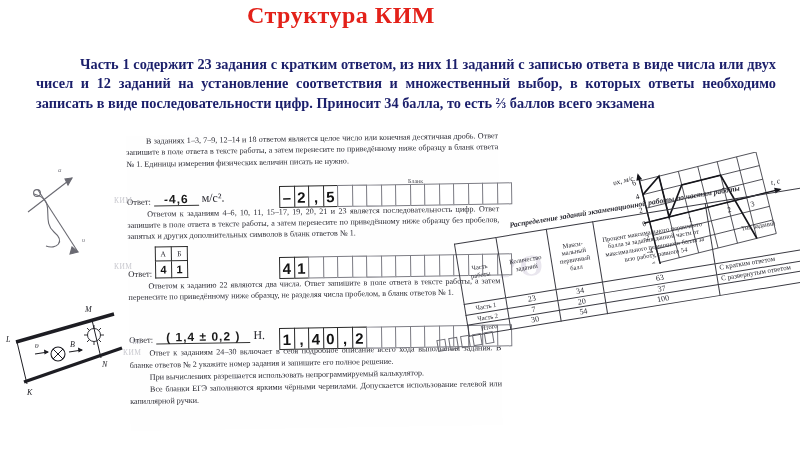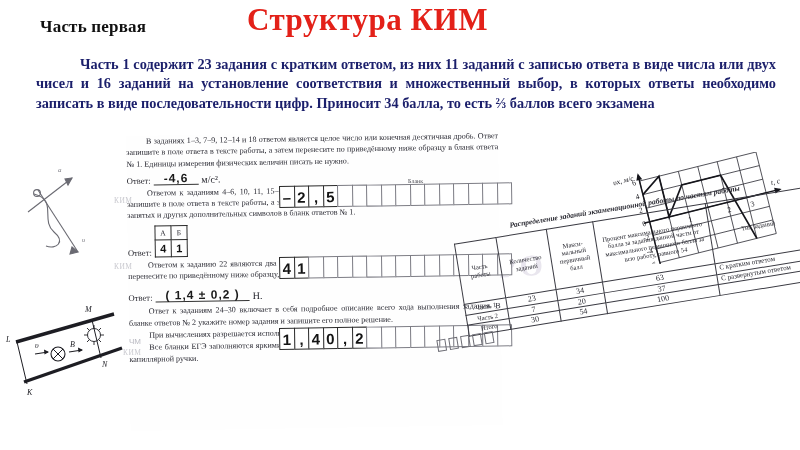--- a/index.html
+++ b/index.html
@@ -14,21 +14,21 @@
   
   .hdr-part{
     position:absolute;left:40px;top:17px;
     font-family:"Liberation Serif", serif;
     font-weight:bold;font-size:17px;color:#111;
     letter-spacing:.2px;white-space:nowrap;
   }
   .hdr-title{
     position:absolute;left:247px;top:2px;
     font-family:"Liberation Serif", serif;
-    font-weight:bold;font-size:31px;color:#e32119;
+    font-weight:bold;font-size:24px;color:#e32119;
     white-space:nowrap;letter-spacing:.5px;
   }
 
   
   .intro{
     position:absolute;left:36px;top:55px;width:740px;
     font-family:"Liberation Serif", serif;
     font-weight:bold;font-size:14.3px;line-height:19.4px;
     color:#1b1f6b;text-align:justify;text-indent:44px;
   }
@@ -49,21 +49,21 @@
   .sheet p.ind{text-indent:20px;}
 
   .ans-line{display:flex;align-items:flex-end;gap:3px;margin:3px 0 2px 0;}
   .ans-lbl{font-size:8.6px;color:#24242c;font-family:"Liberation Serif",serif;text-align:center;}
   .ans-hand{
     font-family:"Liberation Sans", sans-serif;
     font-size:12px;font-weight:bold;color:#1a1a1a;
     border-bottom:1px solid #333;padding:0 10px 0 10px;
     letter-spacing:1px;line-height:12px;
   }
-  .ans-unit{font-size:10px;color:#24242c;}
+  .ans-unit{font-size:12px;color:#24242c;margin-top:19px;}
 
   
   .ab-table{border-collapse:collapse;margin:1px 0 0 0;}
   .ab-table td{
     border:1px solid #2b2b2b;width:13px;height:11px;text-align:center;
     font-family:"Liberation Serif",serif;font-size:7.5px;color:#24242c;
   }
   .ab-table td.big{
     height:14px;font-family:"Liberation Sans",sans-serif;
     font-size:11px;font-weight:bold;color:#111;
@@ -144,24 +144,23 @@
   .frag .cell{
     display:inline-block;width:9px;height:12px;
     border:1px solid #6d6d75;margin-left:-1px;box-sizing:border-box;
   }
 </style>
 </head>
 <body>
 
 <div class="slide">
 
-  <div class="hdr-part">Часть первая</div>
   <div class="hdr-title">Структура КИМ</div>
 
-  <div class="intro">Часть 1 содержит 23 задания с кратким ответом, из них 11 заданий с записью ответа в виде числа или двух чисел и 16 заданий на установление соответствия и множественный выбор, в которых ответы необходимо записать в виде последовательности цифр. Приносит 34 балла, то есть ⅔ баллов всего экзамена</div>
+  <div class="intro">Часть 1 содержит 23 задания с кратким ответом, из них 11 заданий с записью ответа в виде числа или двух чисел и 12 заданий на установление соответствия и множественный выбор, в которых ответы необходимо записать в виде последовательности цифр. Приносит 34 балла, то есть ⅔ баллов всего экзамена</div>
 
   <div class="wm-big" style="left:190px;top:245px;">ПРО</div>
   <div class="wm-big" style="left:470px;top:250px;">ПРО</div>
 
   <div class="sheet">
 
     <p class="ind">В заданиях 1–3, 7–9, 12–14 и 18 ответом является целое число или конечная десятичная дробь. Ответ запишите в поле ответа в тексте работы, а затем перенесите по приведённому ниже образцу в бланк ответа № 1. Единицы измерения физических величин писать не нужно.</p>
 
     <div class="ans-line">
       <span class="ans-lbl">Ответ:</span>

